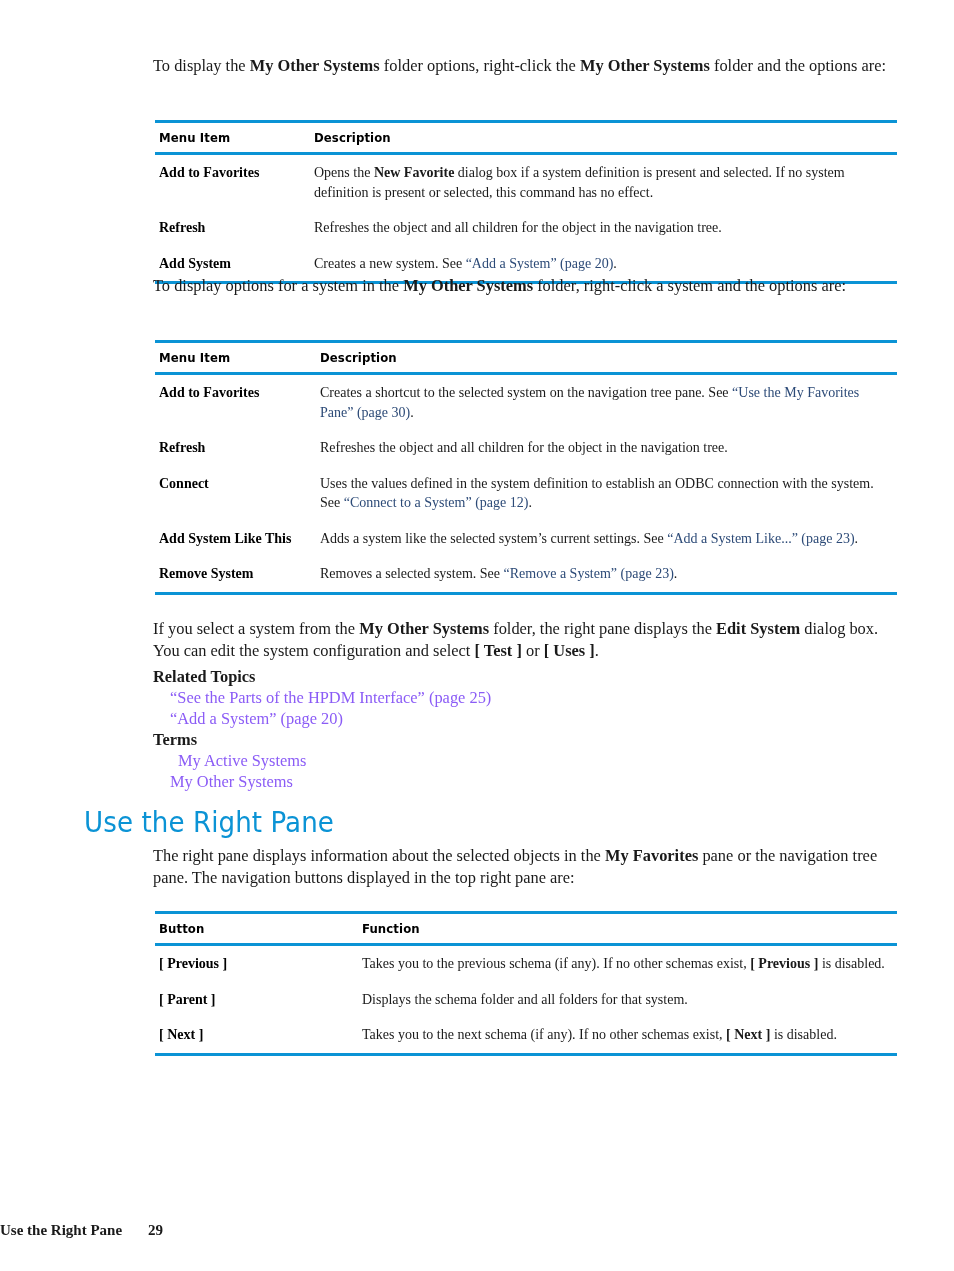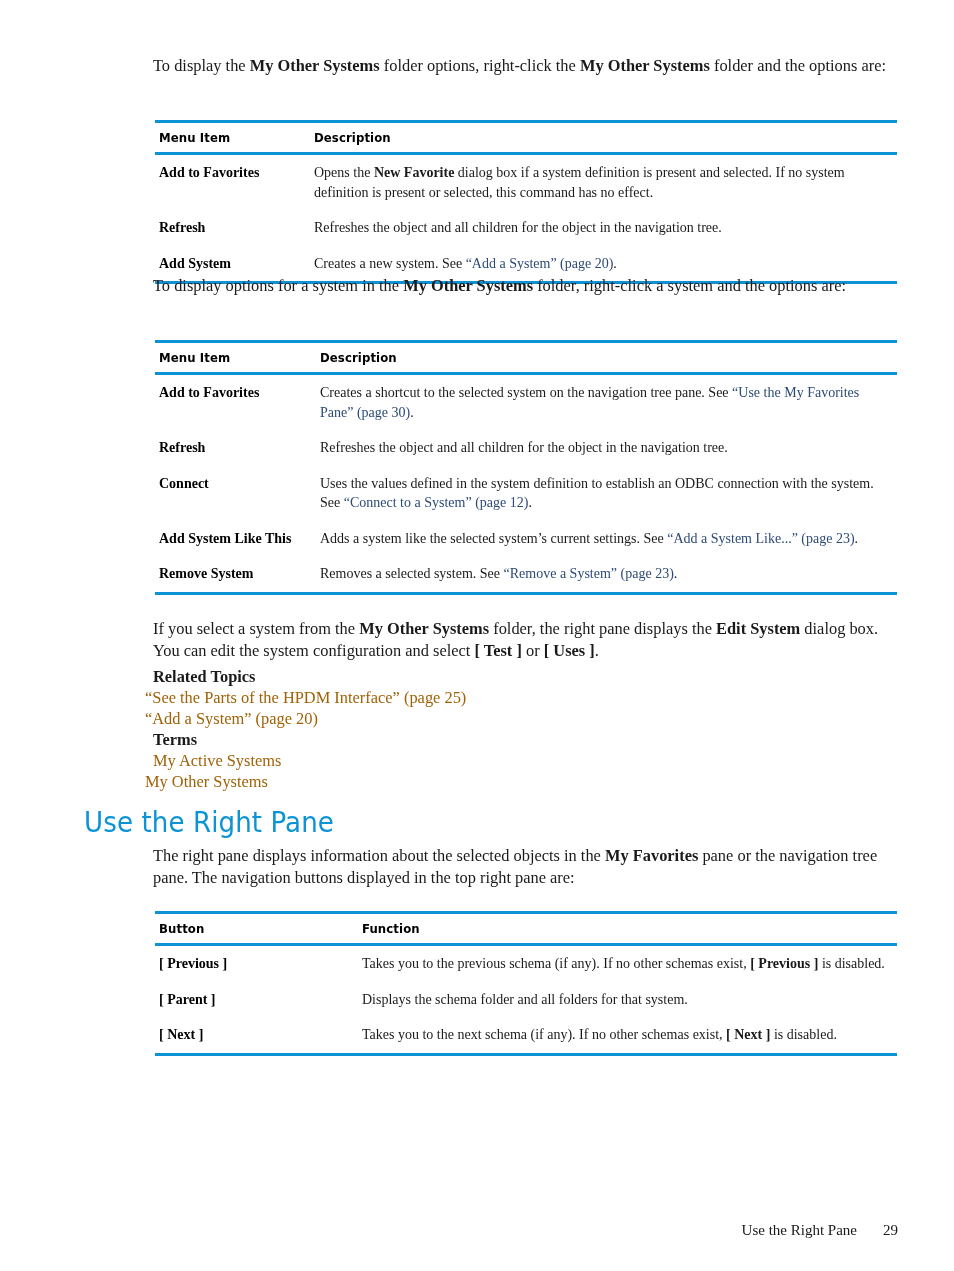--- a/index.html
+++ b/index.html
@@ -60,24 +60,24 @@
     position: absolute;
     left: 153px;
     font-size: 16.4px;
     font-weight: bold;
     color: #1a1a1a;
     line-height: 21px;
     white-space: nowrap;
   }
   .topic-link {
     position: absolute;
-    left: 145px;
+    left: 170px;
     font-size: 16.4px;
     line-height: 21px;
-    color: #a16207;
+    color: #8b5cf6;
     white-space: nowrap;
     text-decoration: none;
   }
 
   
   .tbl {
     position: absolute;
     left: 155px;
     width: 742px;
     border-collapse: collapse;
@@ -125,23 +125,23 @@
     padding-right: 4px;
   }
   .tbl td.d b { font-weight: bold; }
 
   
   .footer {
     position: absolute;
     top: 1222px;
     left: 0;
     width: 898px;
-    text-align: right;
     font-size: 15px;
     color: #1a1a1a;
+    font-weight: bold;
   }
   .footer .ftitle { margin-right: 26px; }
 </style>
 </head>
 <body>
 
 <div class="page">
 
   <div class="para" style="top:55px;">
     <span>To display the </span><b>My Other Systems</b><span> folder options, right-click the </span><b>My Other Systems</b><span> folder and the options are:</span>

